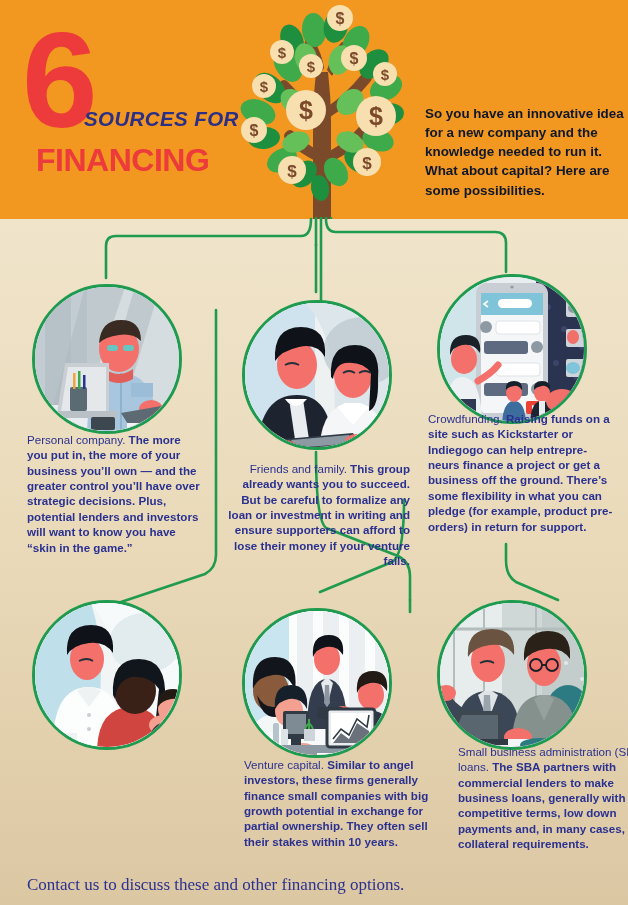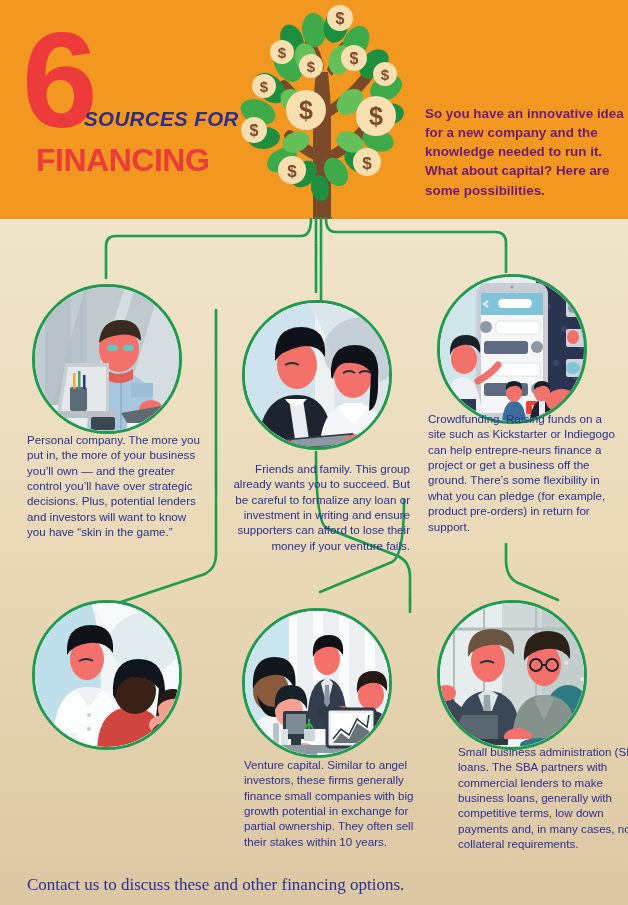--- a/index.html
+++ b/index.html
@@ -75,21 +75,21 @@
     margin-top: 33px;
   }
 
   .intro-text {
     position: absolute;
     left: 425px; top: 104px;
     width: 200px;
     font-size: 13.4px;
     line-height: 1.43;
     font-weight: bold;
-    color: #701a75;
+    color: #0f172a;
   }
 
   
   .tree-wrap {
     position: absolute;
     left: 228px; top: 2px;
     width: 192px; height: 230px;
   }
 
   
@@ -112,21 +112,21 @@
 
   
   .blurb {
     position: absolute;
     font-size: 11.6px;
     line-height: 1.325;
     color: #2b3190;
     font-weight: bold;
   }
   .blurb b { font-weight: normal; }
-  .blurb .body { font-weight: normal; }
+  .blurb .body { font-weight: bold; }
 
   .footer-note {
     position: absolute;
     left: 27px;
     top: 875px;
     font-size: 17px;
     color: #2b3190;
     font-family: Liberation Serif, serif;
   }
 </style>

